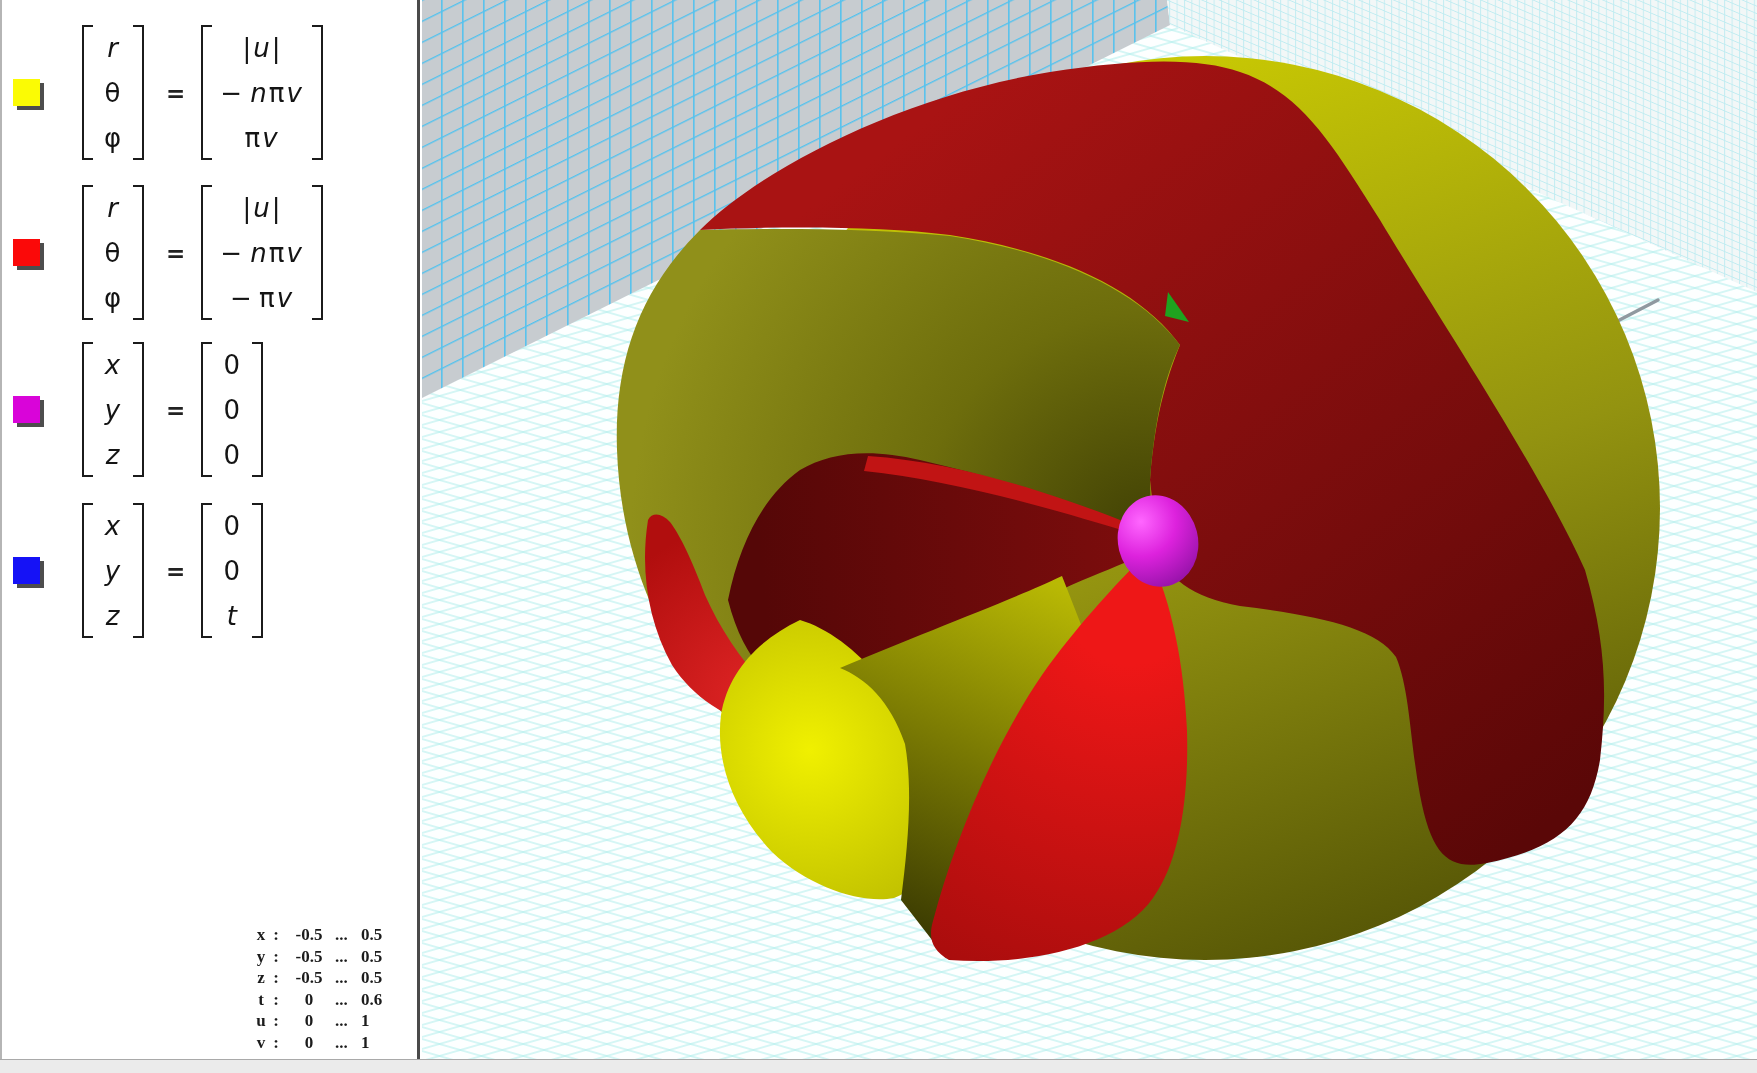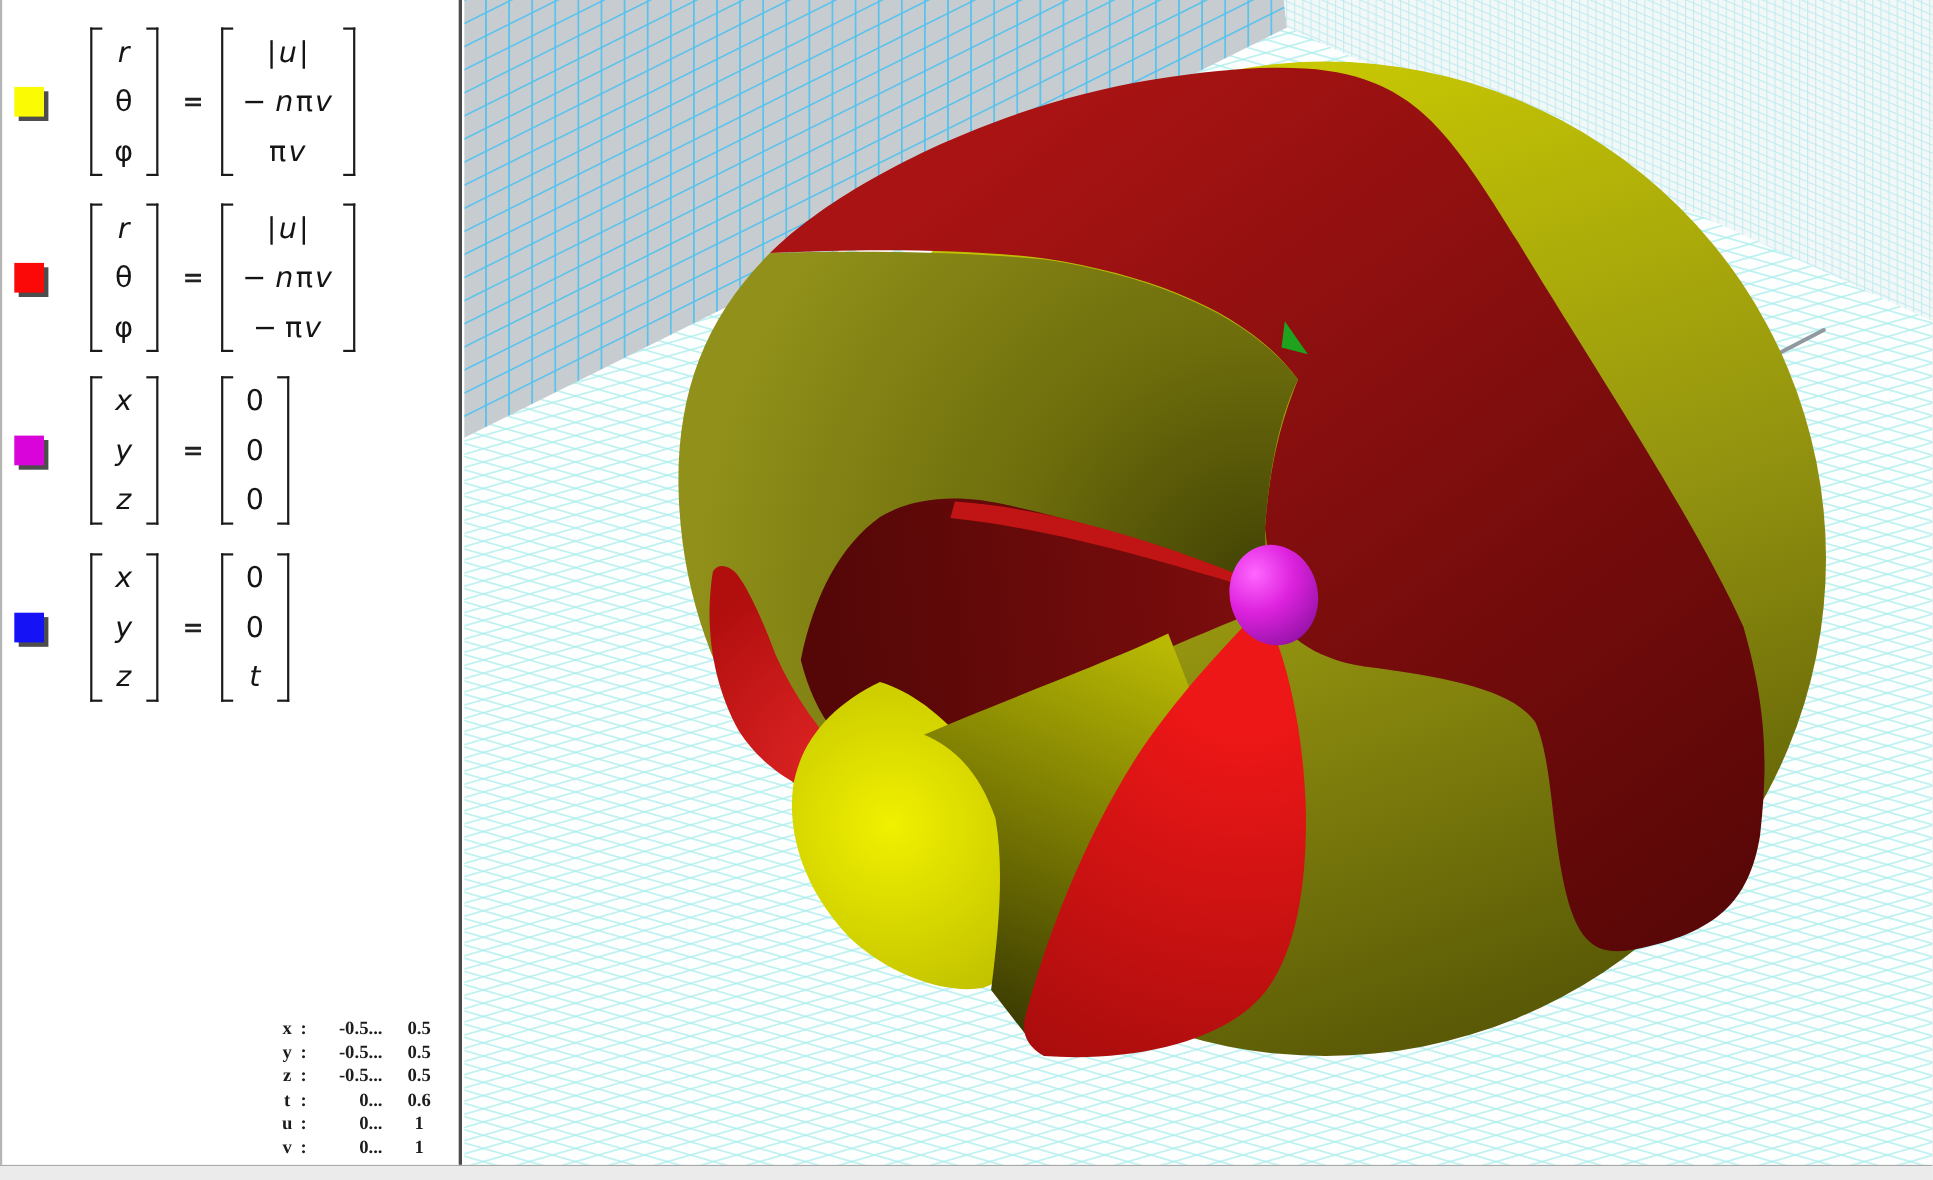--- a/index.html
+++ b/index.html
@@ -21,23 +21,23 @@
         display:flex;align-items:center;}
   .mrow i{font-style:italic;padding:0 1px;font-weight:500;}
   .eqsign{font-size:23px;font-weight:bold;color:#222;margin:0 16px 0 22px;}
   .lhsgap{margin-left:42px;}
   
   #ranges{position:absolute;right:16px;bottom:6px;font-family:"Liberation Serif",serif;
           font-weight:bold;font-size:17px;color:#1c1c1c;}
   .rrow{display:grid;grid-template-columns:16px 14px 52px 26px 40px;line-height:21.5px;}
   .rc1{text-align:center;}
   .rc2{text-align:center;}
-  .rc3{text-align:right;}
+  .rc3{text-align:center;}
   .rc4{text-align:left;}
-  .rc5{text-align:center;}
+  .rc5{text-align:left;}
   
   #view3d{position:absolute;left:422px;top:0;width:1335px;height:1059px;cursor:crosshair;}
   
   #bottombar{position:absolute;left:0;bottom:0;width:1757px;height:14px;background:#ebebeb;
              border-top:1px solid #a9a9a9;box-sizing:border-box;}
 </style>
 </head>
 <body>
 
 <div id="app">

